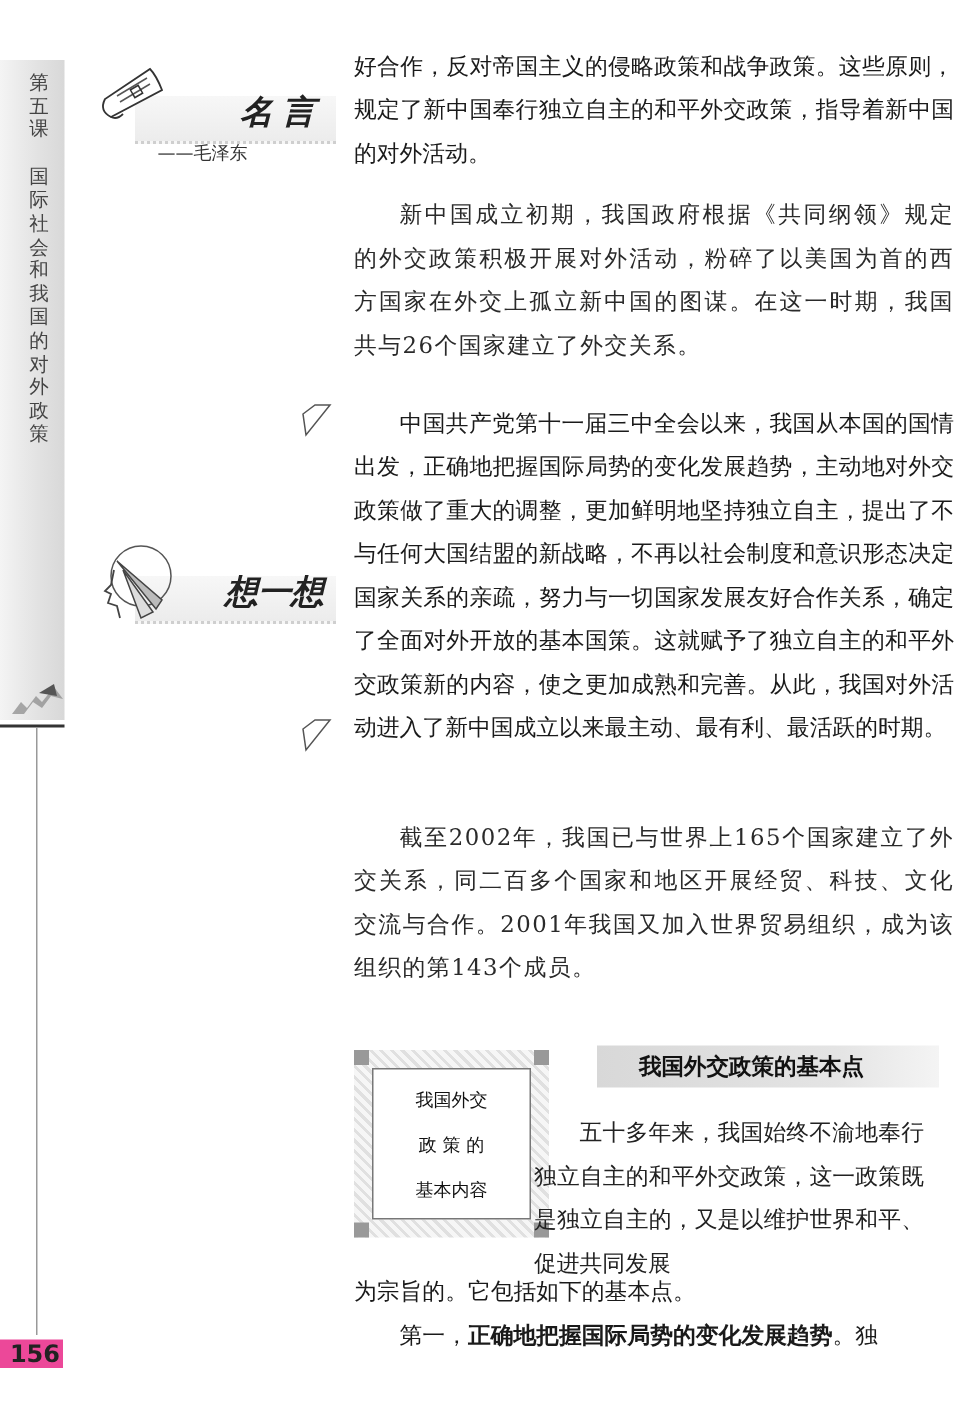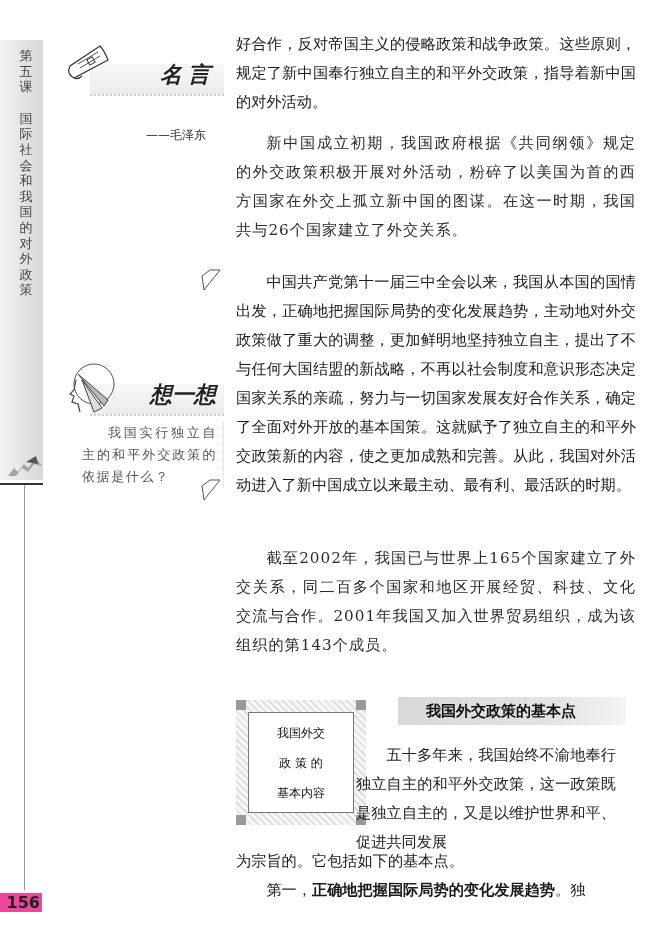--- a/index.html
+++ b/index.html
@@ -58,23 +58,23 @@
       position: absolute; left: 0; top: 0;
     }
     .note-body {
       margin-top: 10px; padding: 0 6px 0 18px;
       font-family: "DejaVu Sans", "Liberation Sans", sans-serif;
       font-size: 13px; line-height: 22px; color: #555; letter-spacing: 1.6px;
       text-indent: 2em; text-align: justify;
       border-right: 1px dotted #ddd;
     }
     .note-attrib {
-      text-align: right; padding-right: 18px;
-      font-family: "DejaVu Sans", "Liberation Sans", sans-serif;
-      font-size: 12px; color: #333; line-height: 20px; margin-top: 33px;
+      text-align: center; padding-right: 18px;
+      font-family: "DejaVu Sans", "Liberation Sans", sans-serif;
+      font-size: 12px; color: #333; line-height: 20px;
     }
     .fold { position: absolute; right: 2px; width: 22px; height: 24px; }
 
     
     .main {
       position: absolute; left: 236px; width: 400px;
       font-size: 15.2px; line-height: 29px; color: #1a1a1a;
       text-align: justify;
     }
     .main p { margin: 0; text-indent: 2em; }
@@ -147,21 +147,20 @@
   <div class="note-header">
     <div class="bar"></div>
     <svg class="icon" width="54" height="56" viewBox="0 0 54 56">
       <circle cx="30" cy="24" r="20" fill="none" stroke="#555" stroke-width="1"></circle>
       <path d="M12 20 L10 30 L6 34 L10 36 L8 42 L14 44 L16 52" fill="none" stroke="#444" stroke-width="1.2"></path>
       <path d="M14 14 L44 40 L40 46 Z" fill="#bbb" stroke="#444" stroke-width="1"></path>
       <path d="M18 20 L38 48 L30 52 Z" fill="#ddd" stroke="#444" stroke-width="1"></path>
     </svg>
     <div class="title" style="letter-spacing:0;">想一想</div>
   </div>
-  <div class="note-body">我国实行独立自主的和平外交政策的依据是什么？</div>
   <svg class="fold" style="top:118px;" viewBox="0 0 22 24">
     <path d="M2 8 L10 2 L20 2 L4 22 Z" fill="none" stroke="#555" stroke-width="1"></path>
   </svg>
 </div>
 
 <div class="main" style="top:30px;">
   <p class="no-indent">好合作，反对帝国主义的侵略政策和战争政策。这些原则，规定了新中国奉行独立自主的和平外交政策，指导着新中国的对外活动。</p>
 </div>
 <div class="main kai" style="top:129px;">
   <p>新中国成立初期，我国政府根据《共同纲领》规定的外交政策积极开展对外活动，粉碎了以美国为首的西方国家在外交上孤立新中国的图谋。在这一时期，我国共与26个国家建立了外交关系。</p>

